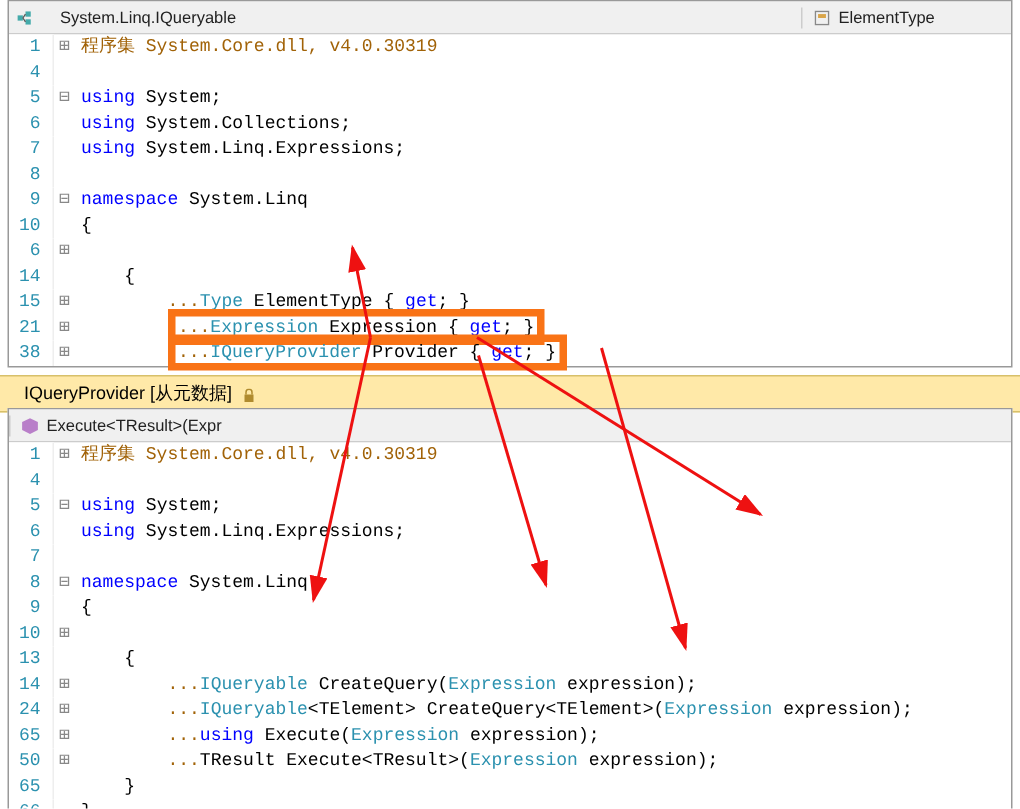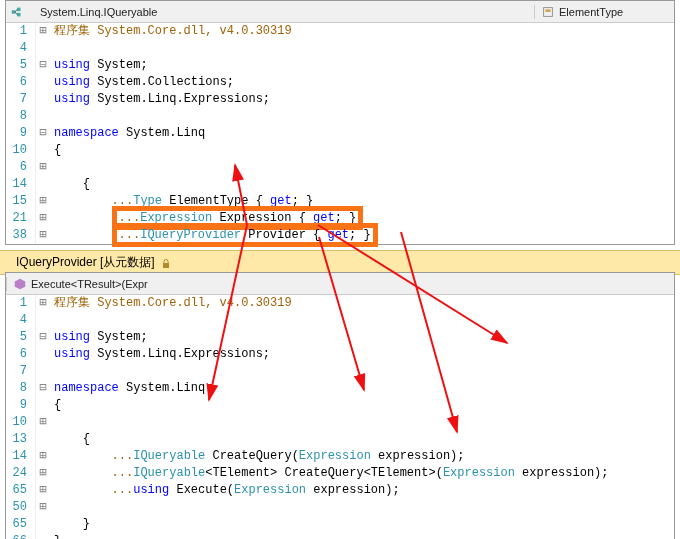--- a/index.html
+++ b/index.html
@@ -203,20 +203,21 @@
           <div class="code">        <span class="g">...</span><span class="t">IQueryable</span>&lt;TElement&gt; CreateQuery&lt;TElement&gt;(<span class="t">Expression</span> expression);</div>
         </div>
         <div class="line">
           <div class="gutter">65</div>
           <div class="fold">⊞</div>
           <div class="code">        <span class="g">...</span><span class="k">using</span> Execute(<span class="t">Expression</span> expression);</div>
         </div>
         <div class="line">
           <div class="gutter">50</div>
           <div class="fold">⊞</div>
+          <div class="code">        <span class="g">...</span>TResult Execute&lt;TResult&gt;(<span class="t">Expression</span> expression);</div>
         </div>
         <div class="line">
           <div class="gutter">65</div>
           <div class="fold"></div>
           <div class="code">    }</div>
         </div>
         <div class="line">
           <div class="gutter">66</div>
           <div class="fold"></div>
           <div class="code">}</div>

